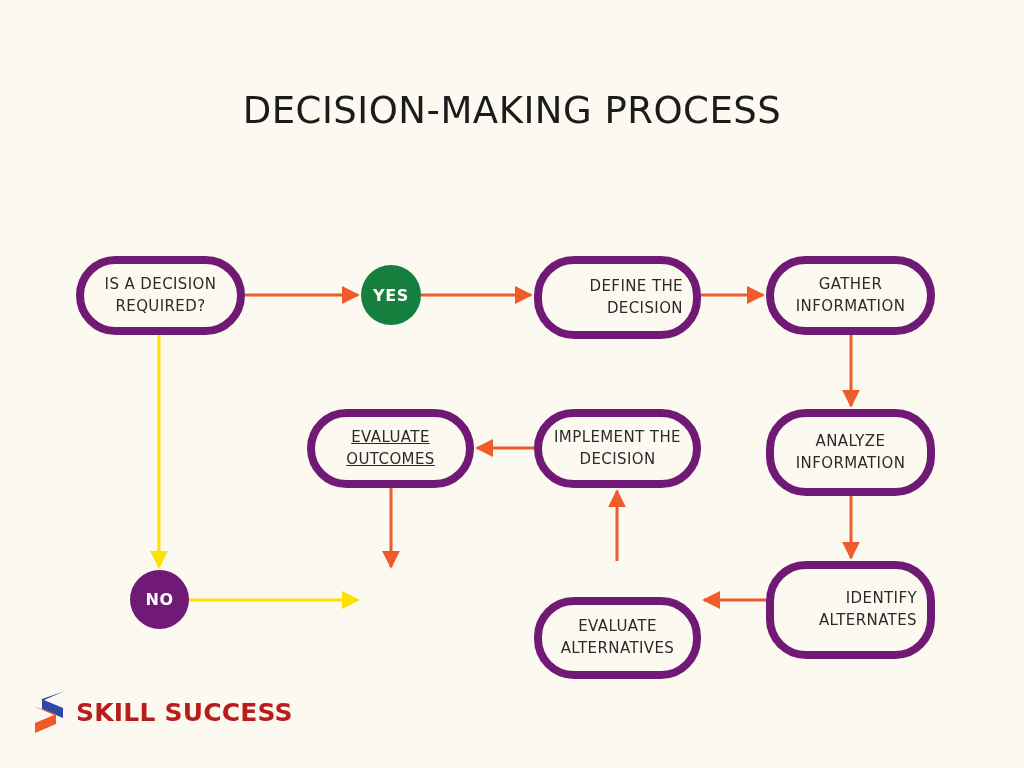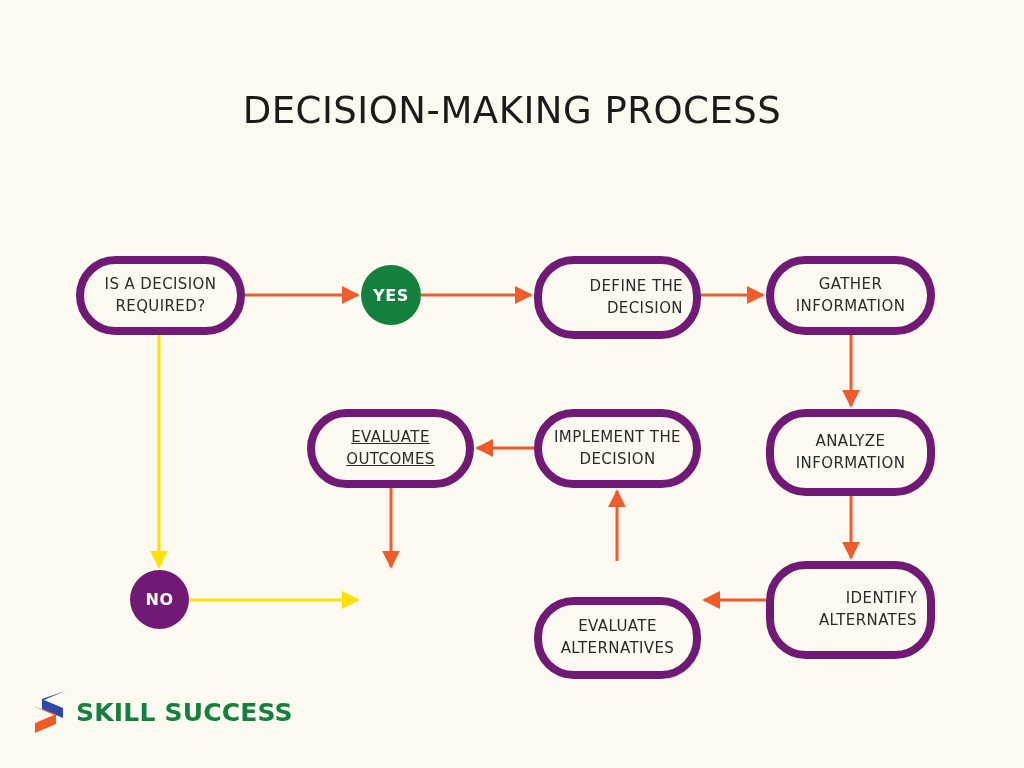--- a/index.html
+++ b/index.html
@@ -98,21 +98,21 @@
     top: 688px;
     display: flex;
     align-items: center;
     gap: 10px;
   }
   #logo-mark { width: 34px; height: 48px; display: block; }
   #logo-text {
     font-family: "DejaVu Sans", sans-serif;
     font-size: 25px;
     font-weight: 700;
-    color: #15803d;
+    color: #b91c1c;
     letter-spacing: 0.2px;
     white-space: nowrap;
   }
 </style>
 </head>
 <body>
 
 <div id="stage">
 
   <div id="header">

